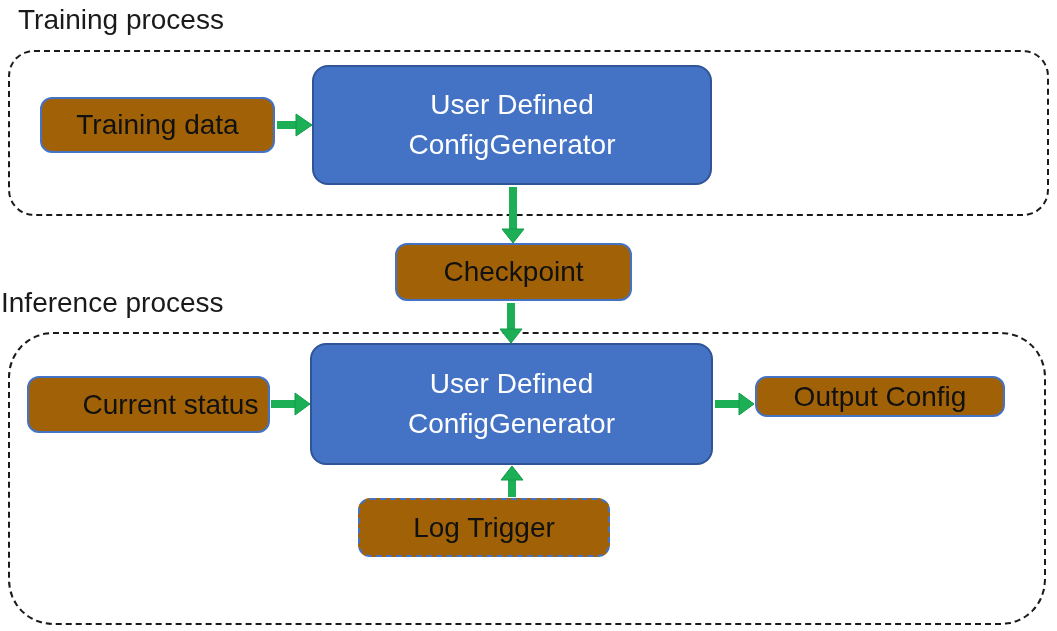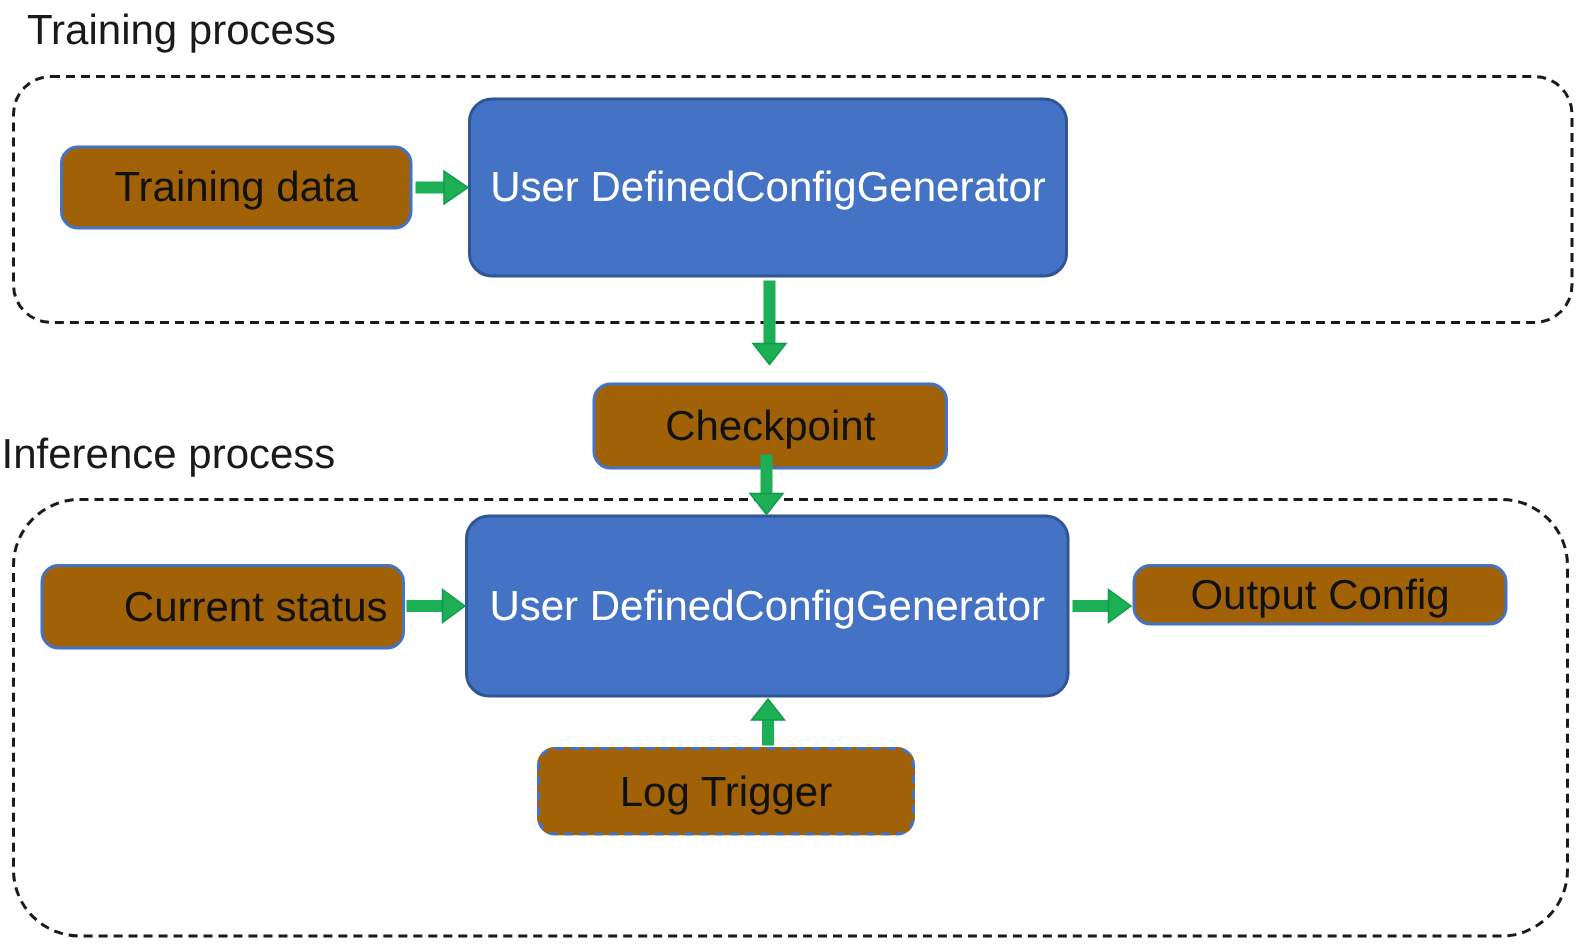--- a/index.html
+++ b/index.html
@@ -37,20 +37,21 @@
     border:2px solid #4472C4;
     border-radius:12px;
     color:#111111;
     z-index:2;
   }
   .blue-node{
     background:#4472C4;
     border:2px solid #2F5597;
     border-radius:16px;
     color:#ffffff;
+    flex-direction:column;
     line-height:40px;
     z-index:2;
   }
   .trigger-node{
     border:2px dashed #4472C4;
     border-radius:12px;
     color:#111111;
   }
   #arrow-layer{
     position:absolute;
@@ -72,21 +73,21 @@
 
   <div class="dashed-container" style="left:8px;top:332px;width:1034px;height:289px;border-radius:45px;"></div>
 
   <div class="node light-node" style="left:40px;top:97px;width:235px;height:56px;">Training data</div>
 
   <div class="node blue-node" style="left:312px;top:65px;width:400px;height:120px;">
     <span>User Defined</span>
     <span>ConfigGenerator</span>
   </div>
 
-  <div class="node light-node" style="left:395px;top:243px;width:237px;height:58px;margin-top:12px;">Checkpoint</div>
+  <div class="node light-node" style="left:395px;top:243px;width:237px;height:58px;">Checkpoint</div>
 
   <div class="node light-node" style="left:27px;top:376px;width:243px;height:57px;padding-left:44px;">Current status</div>
 
   <div class="node blue-node" style="left:310px;top:343px;width:403px;height:122px;">
     <span>User Defined</span>
     <span>ConfigGenerator</span>
   </div>
 
   <div class="node light-node" style="left:755px;top:376px;width:250px;height:41px;">Output Config</div>
 

